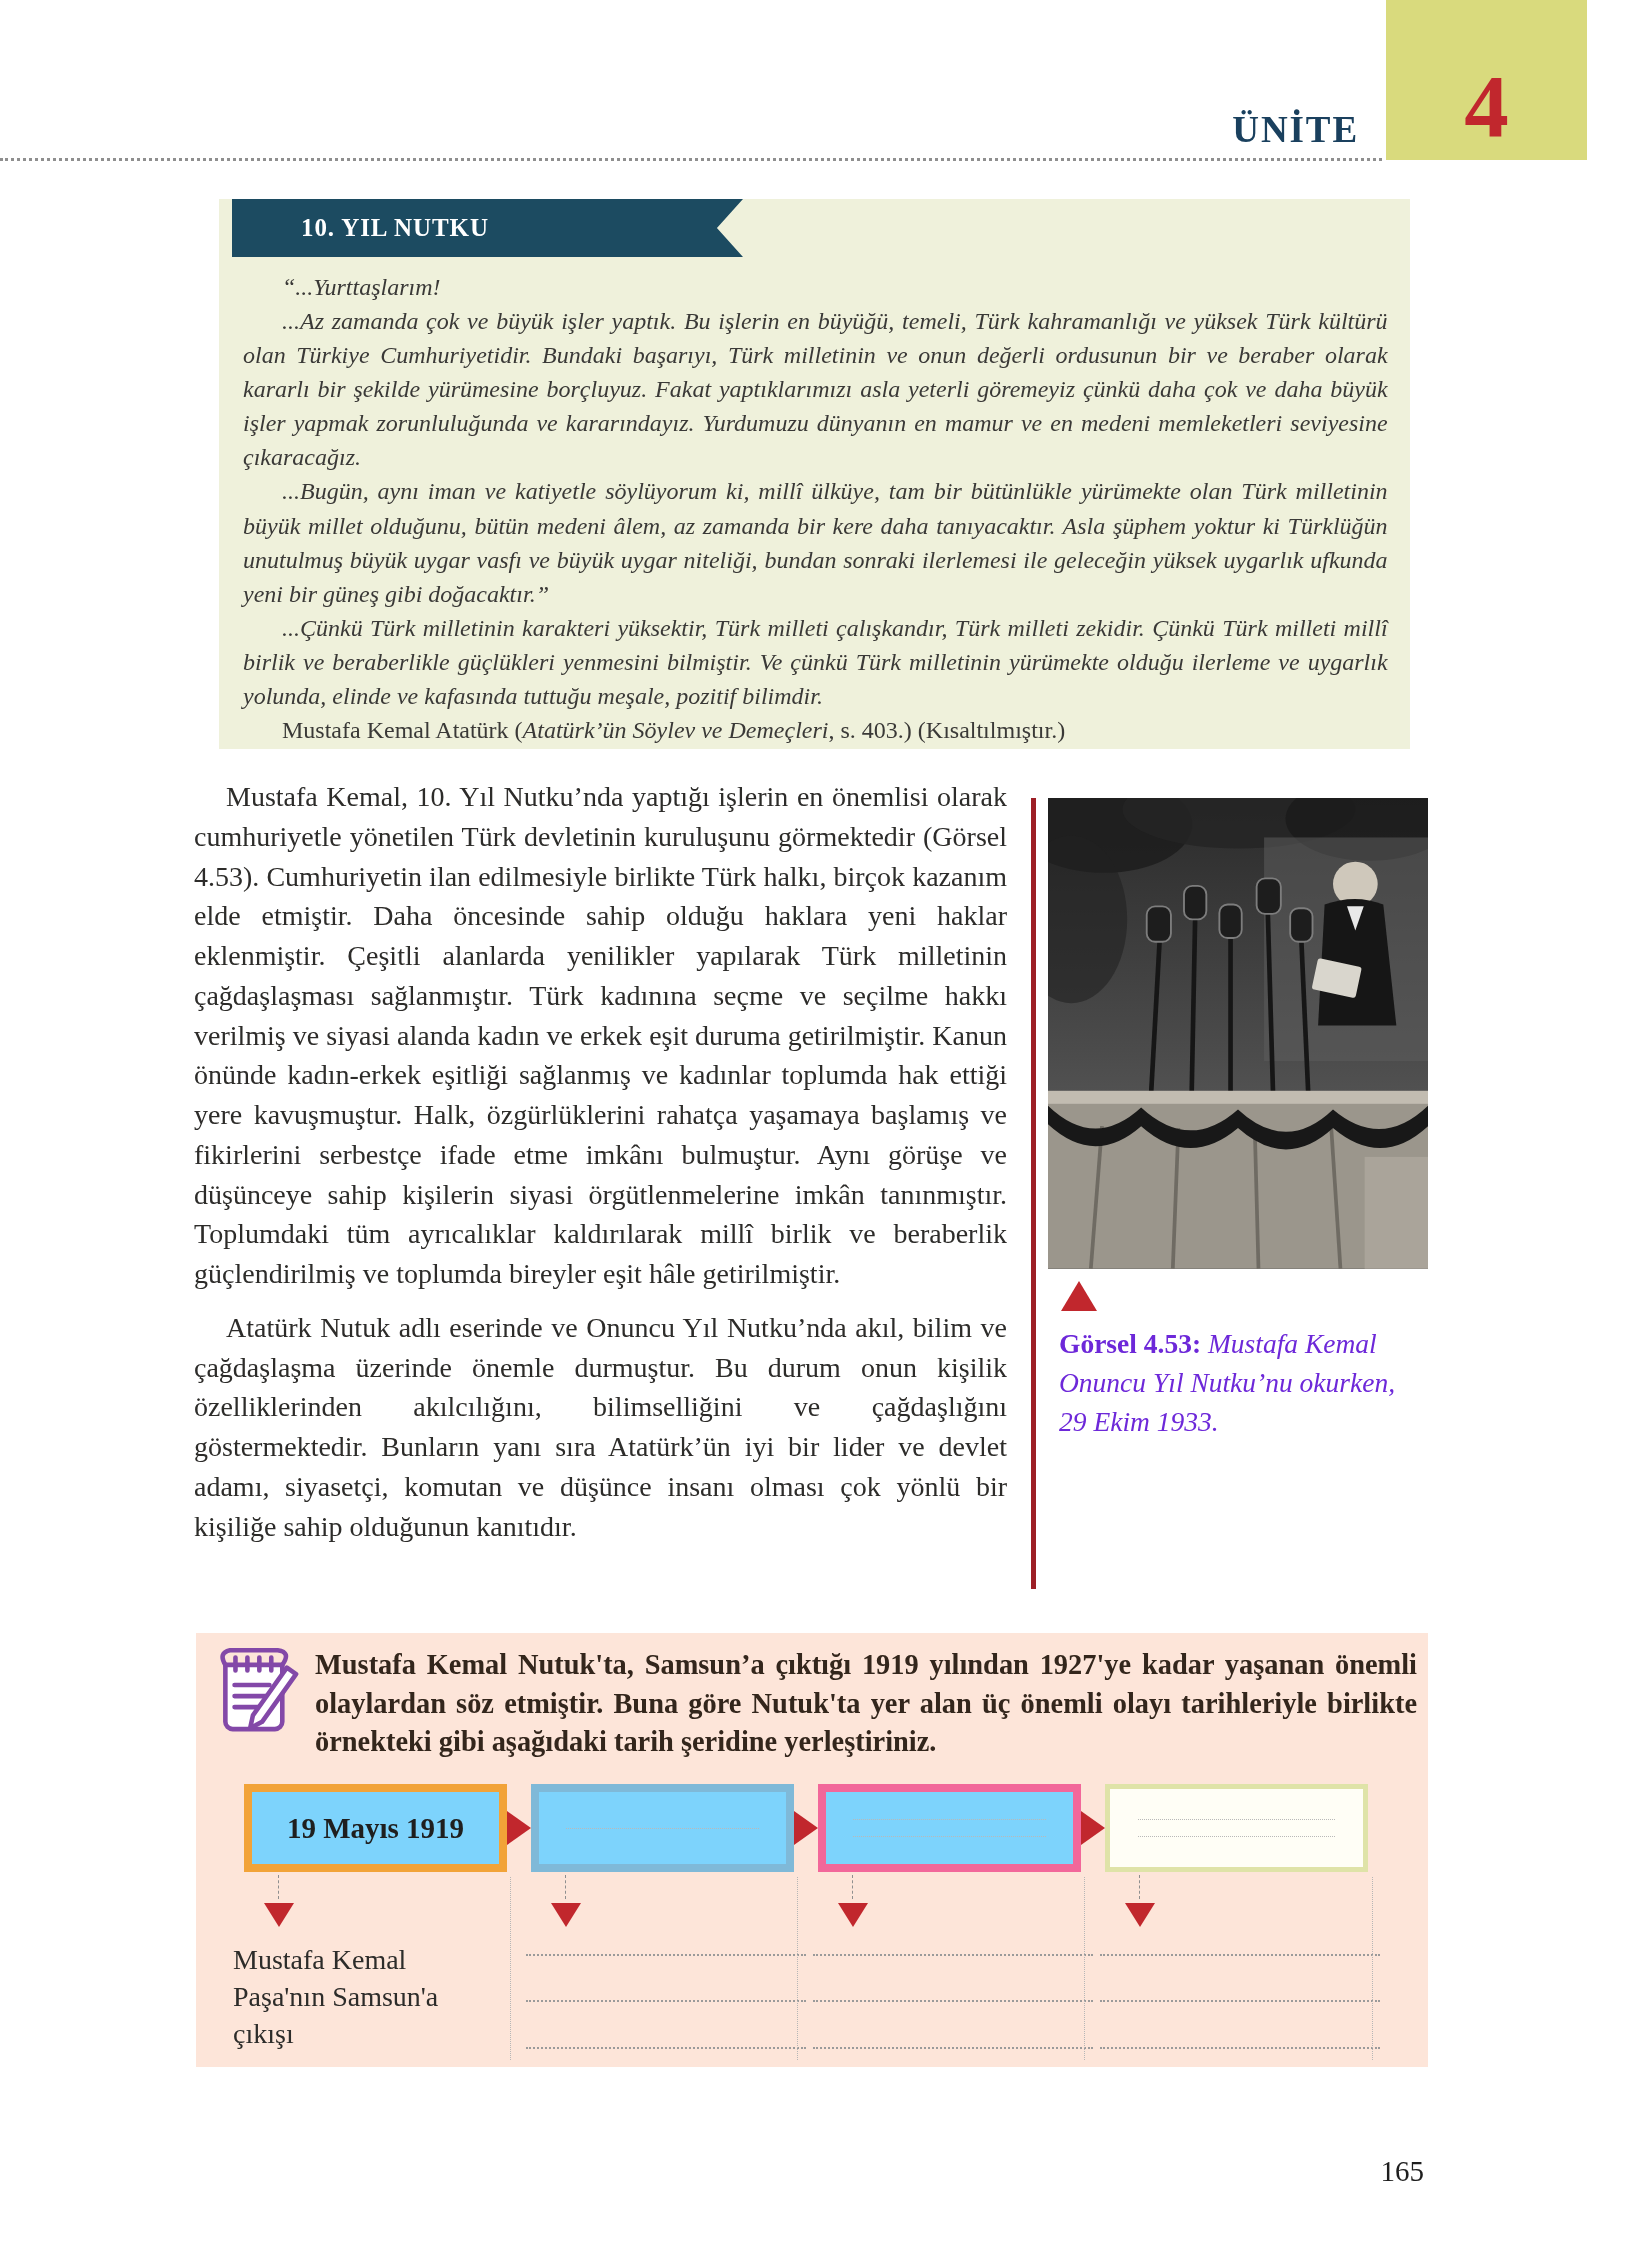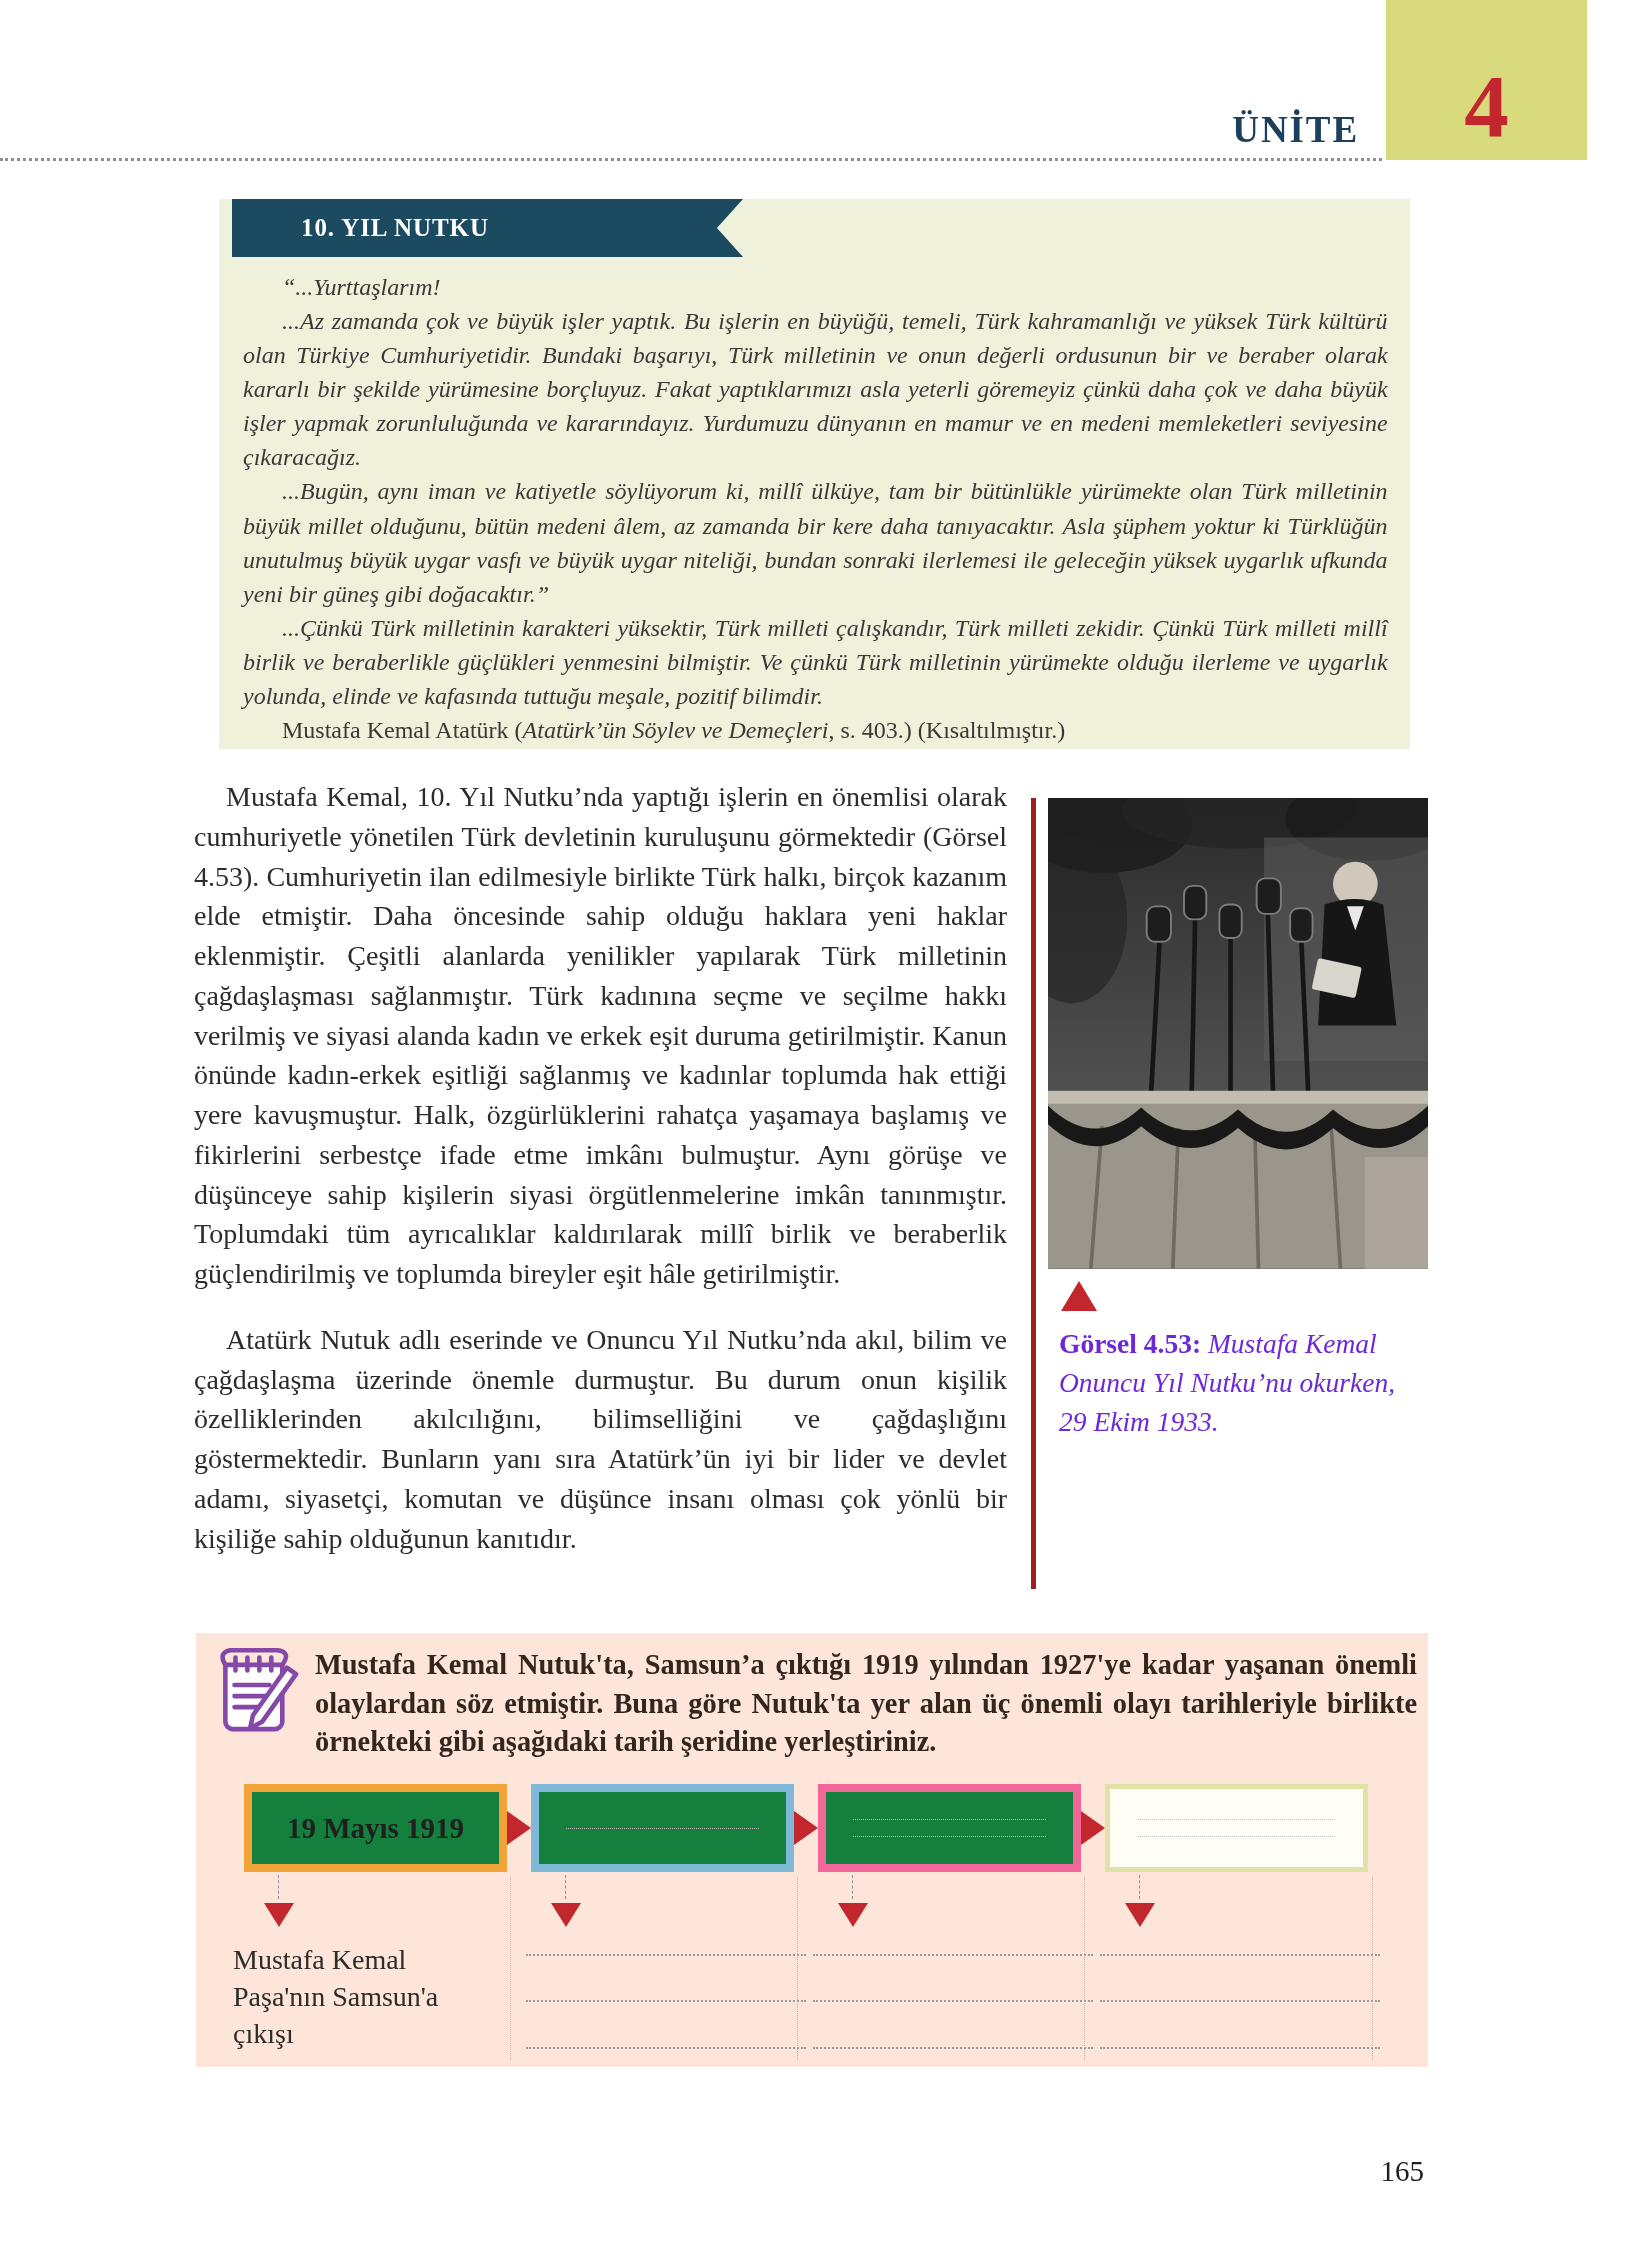--- a/index.html
+++ b/index.html
@@ -25,38 +25,38 @@
     display:flex;align-items:center;padding-left:69px;box-sizing:border-box;}
   .speech-banner span{color:#ffffff;font-weight:bold;font-size:25px;letter-spacing:0.9px;}
   .speech-text{font-style:italic;font-size:24px;line-height:1.42;color:#3a3937;text-align:justify;}
   .speech-text p{margin:0;text-indent:39px;}
   .attribution{font-style:normal;}
   .attribution .it{font-style:italic;}
   
   .body-col{position:absolute;left:194px;top:777px;width:813px;font-size:28px;line-height:1.42;
     color:#2d2c2a;text-align:justify;}
   .body-col p{margin:0;text-indent:32px;}
-  .body-col p + p{margin-top:26px;}
+  .body-col p + p{margin-top:14px;}
   
   .fig-rule{position:absolute;left:1031px;top:798px;width:4.7px;height:791px;background:#9d1f26;}
   .photo{position:absolute;left:1048px;top:798px;width:380px;height:471px;background:#3a3a3a;}
   .fig-marker{position:absolute;left:1061px;top:1281px;width:0;height:0;
     border-left:18.6px solid transparent;border-right:18.6px solid transparent;
     border-bottom:30px solid #c1272d;}
   .fig-caption{position:absolute;left:1059px;top:1324px;width:365px;margin:0;
     font-size:27.5px;line-height:1.42;color:#6d28d9;}
   .fig-caption b{font-style:normal;}
   .fig-caption .it{font-style:italic;}
   
   .activity{position:absolute;left:196px;top:1633px;width:1232px;height:434px;background:#fde5d9;}
   .note-icon{position:absolute;left:11.2px;top:7.5px;width:101px;height:101px;}
   .instruction{position:absolute;left:119px;top:13px;width:1102px;margin:0;font-weight:bold;
     font-size:28.4px;line-height:1.36;color:#33261c;text-align:justify;}
   .timeline{position:absolute;left:48px;top:151px;width:1130px;display:flex;align-items:center;}
-  .tbox{width:263px;height:88px;background:#15803d;box-sizing:border-box;
+  .tbox{width:263px;height:88px;background:#7dd3fc;box-sizing:border-box;
     display:flex;flex-direction:column;align-items:center;justify-content:center;}
   .t-orange{border:8.4px solid #f2a338;}
   .t-blue{border:8.4px solid #7fb9d8;}
   .t-pink{border:8.4px solid #f2679a;}
   .t-green{border:5.6px solid #dfe3a8;background:#fffef6;}
   .tbox .label{font-weight:bold;font-size:29px;color:#1f1f1f;}
   .inner-dot{width:78%;border-bottom:1.9px dotted #b9b9b9;margin:8.4px 0;}
   .tarrow{width:0;height:0;border-top:17.7px solid transparent;border-bottom:17.7px solid transparent;
     border-left:24px solid #c1272d;}
   .connector{position:absolute;top:242px;height:24px;width:0;border-left:1.9px dashed #8f8f8f;}

